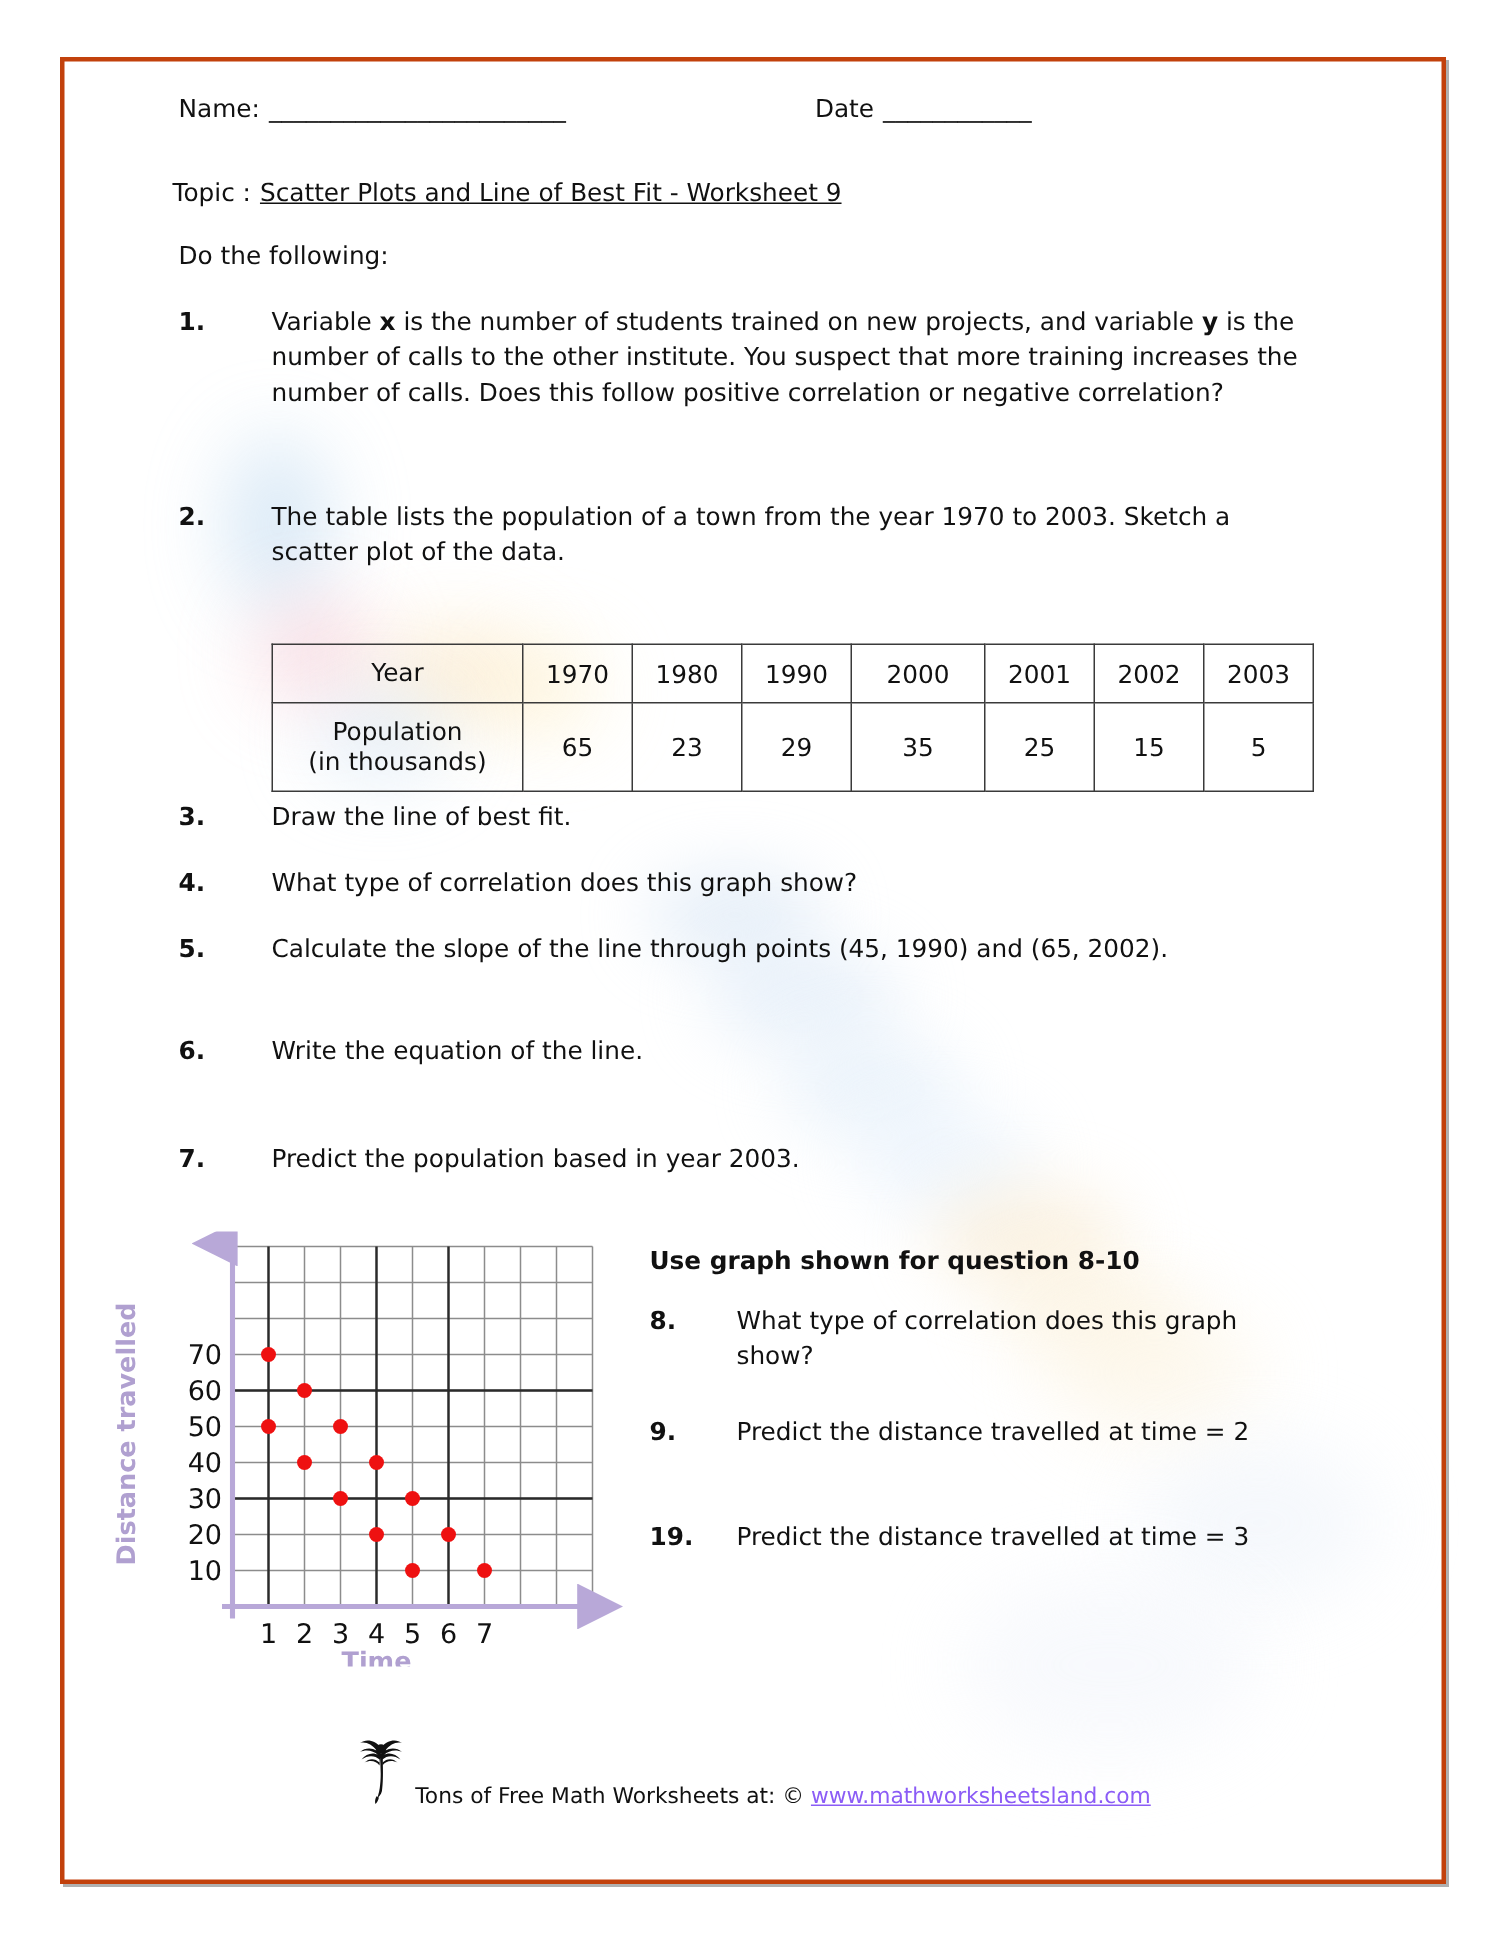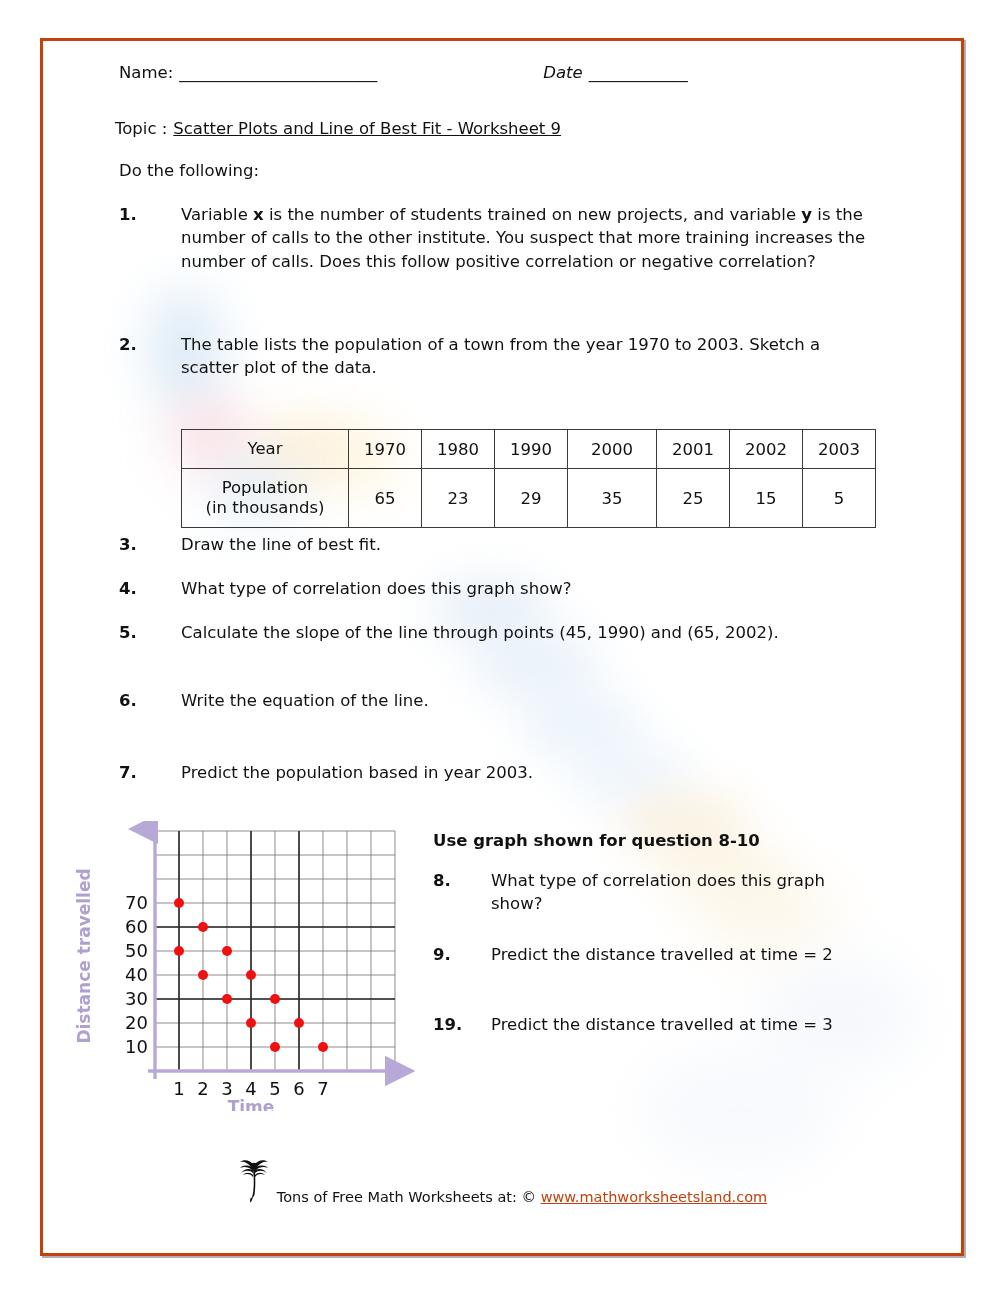--- a/index.html
+++ b/index.html
@@ -62,21 +62,21 @@
     left: 76px;
     top: 22px;
     width: 800px;
     display: flex;
     align-items: baseline;
     font-size: 16.5px;
   }
   #name-label { margin-right: 6px; }
   #name-line { letter-spacing: 0px; }
   #date-group { margin-left: 166px; display: flex; align-items: baseline; }
-  #date-label { margin-right: 6px; font-style: italic; }
+  #date-label { margin-right: 6px; }
 
   
   #topic-row {
     position: absolute;
     left: 72px;
     top: 78px;
     font-size: 16.5px;
     display: flex;
     align-items: baseline;
   }
@@ -184,21 +184,21 @@
     top: 1115px;
     width: 918px;
     display: flex;
     align-items: flex-end;
     justify-content: center;
     font-size: 14.5px;
   }
   #palm-icon { margin-right: 6px; margin-bottom: -2px; }
   #footer-text { white-space: nowrap; }
   #footer-link {
-    color: #c2410c;
+    color: #8b5cf6;
     text-decoration: underline;
     margin-top: 16px;
   }
 </style>
 </head>
 <body>
 
 <div id="watermark">
   <div class="blob" style="left:150px; top:290px; width:70px;  height:120px; background:#bcd8ef;"></div>
   <div class="blob" style="left:170px; top:400px; width:80px;  height:70px;  background:#f6c4cf;"></div>

